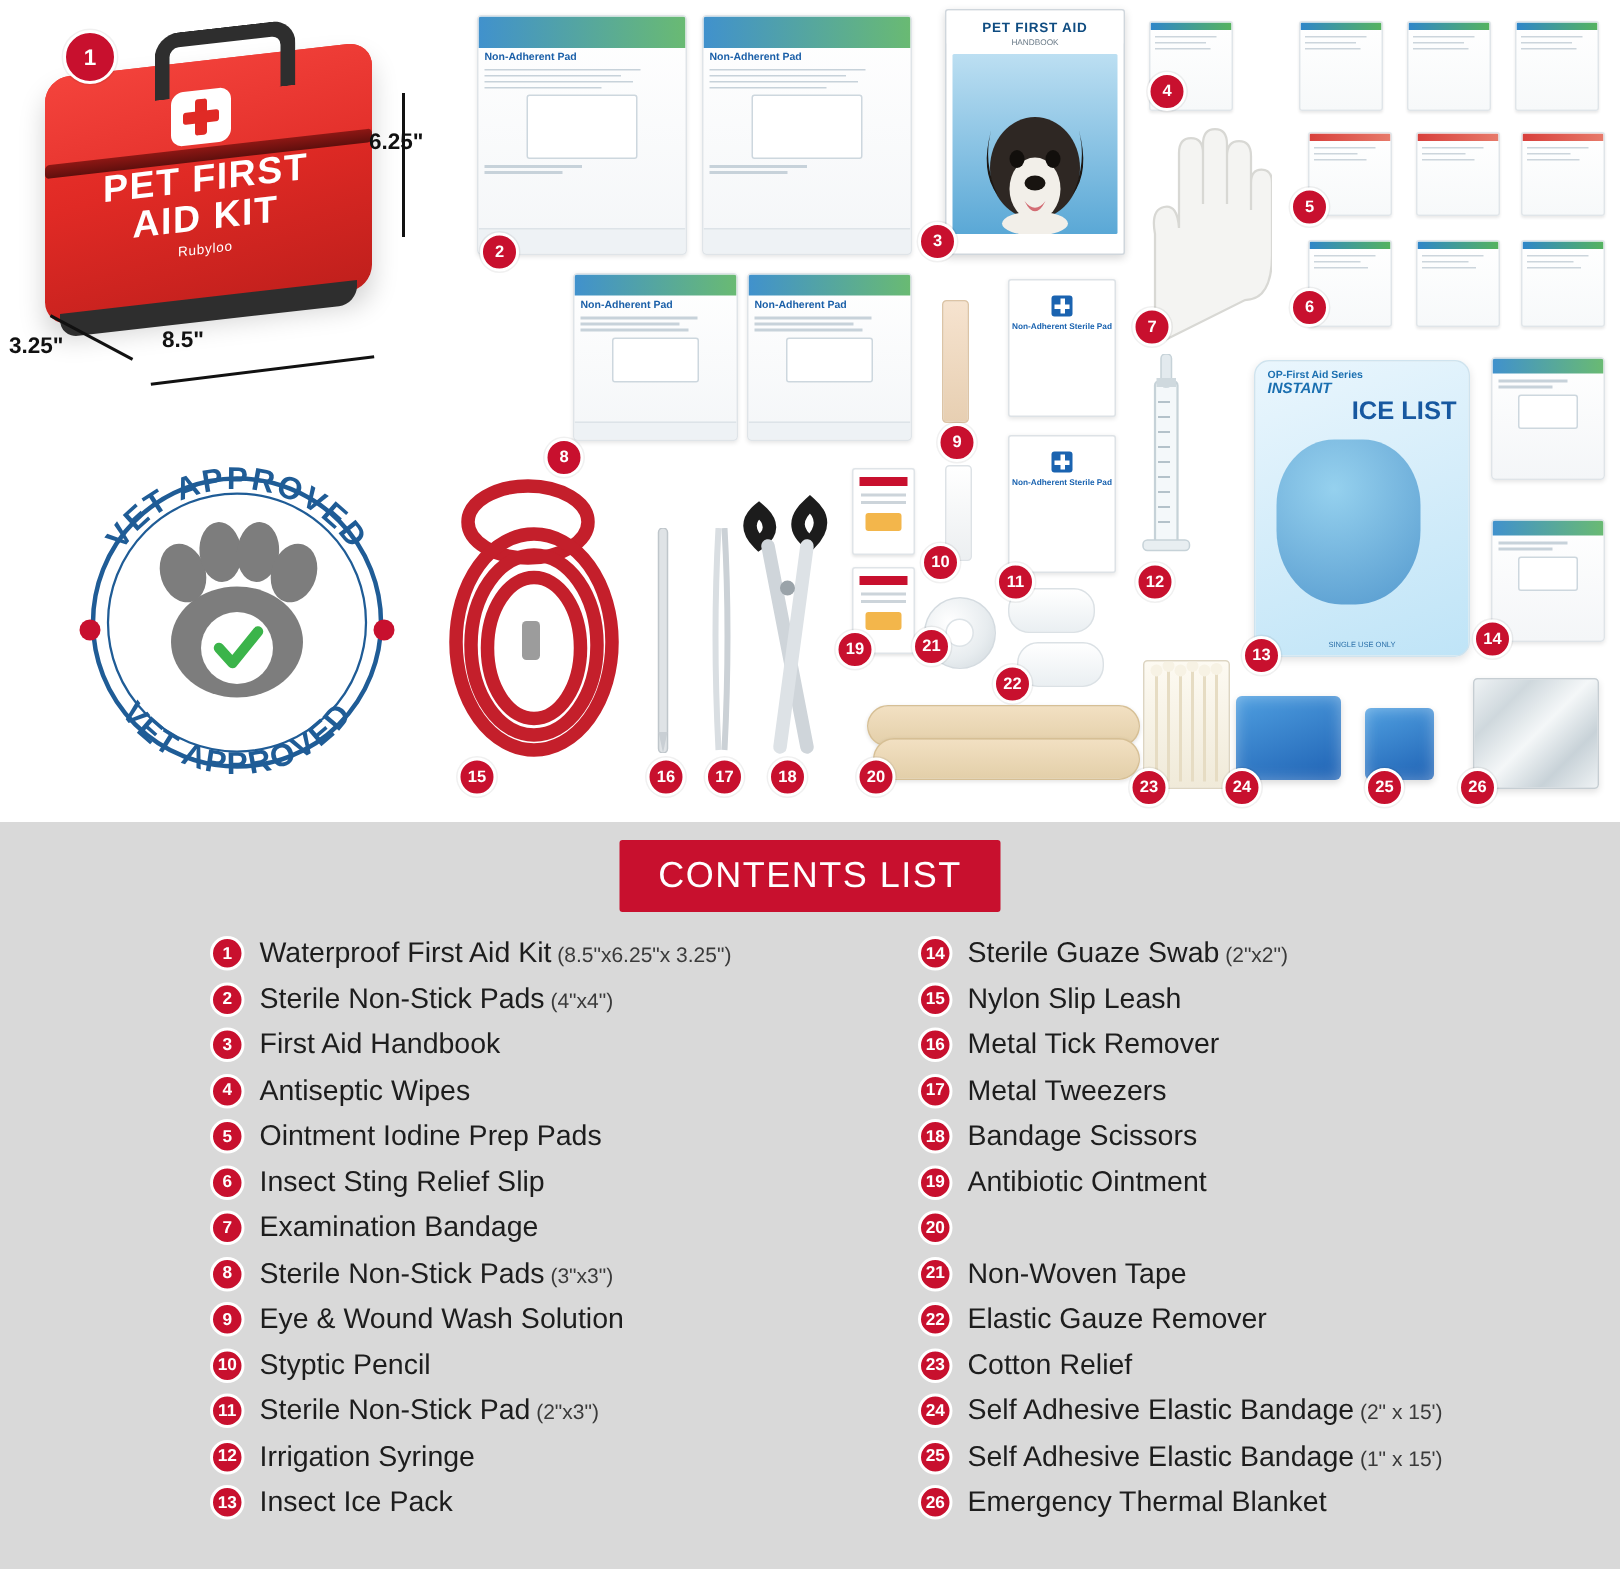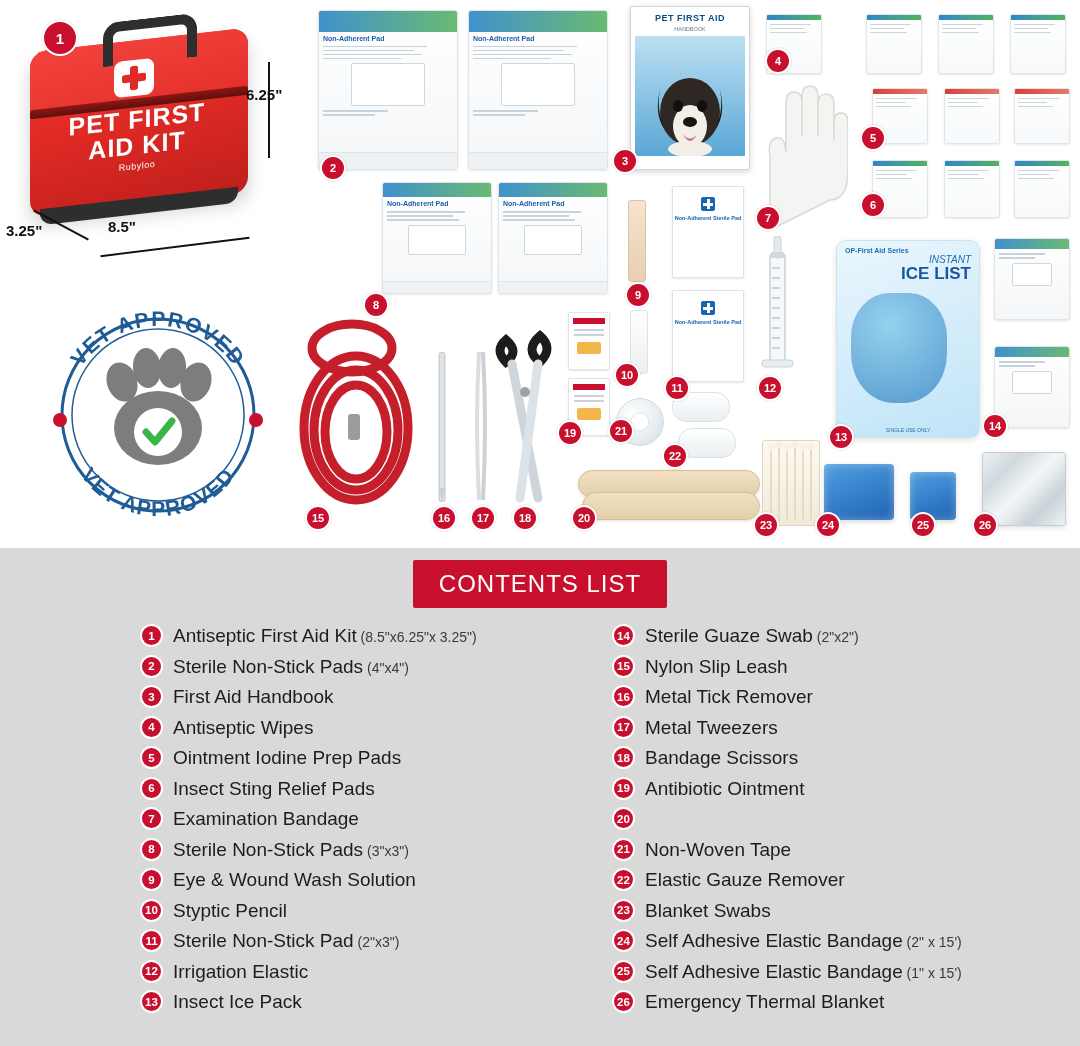--- a/index.html
+++ b/index.html
@@ -126,21 +126,21 @@
   .tube{position:absolute;border-radius:3px;}
 
   .syringe{position:absolute;}
   .icepack{
     position:absolute;border-radius:10px;overflow:hidden;
     background:linear-gradient(160deg,#eaf6fd,#bfe4f7);
     border:1px solid #cfe3ee;box-shadow:0 2px 6px rgba(0,0,0,.12);
   }
   .icepack .hdr{padding:6px 8px 0;}
   .icepack .hdr .brand{font-size:7px;color:#1a6fb0;font-weight:bold;}
-  .icepack .hdr .t1{font-size:10px;font-style:italic;color:#1a6fb0;font-weight:normal;text-align:right;}
+  .icepack .hdr .t1{font-size:10px;font-style:italic;color:#1a6fb0;font-weight:bold;text-align:left;}
   .icepack .hdr .t2{font-size:17px;color:#1758a0;font-weight:bold;text-align:right;line-height:1;}
   .icepack .hand{position:absolute;left:14px;top:52px;width:96px;height:110px;background:radial-gradient(circle at 40% 30%,#7fc7ea,#2e7fc0);border-radius:40% 40% 45% 45%;opacity:.75;}
   .icepack .foot{position:absolute;bottom:4px;left:0;right:0;text-align:center;font-size:5px;color:#2a6fa8;}
 
   .leash-wrap{position:absolute;left:290px;top:318px;width:170px;height:200px;}
   .tool{position:absolute;}
 
   .depressor{
     position:absolute;background:linear-gradient(#f2e0c2,#e3cfa9);
     border:1px solid #d6bf95;border-radius:18px;box-shadow:0 1px 3px rgba(0,0,0,.12);
@@ -595,41 +595,41 @@
         <div class="badge" style="left: 972px; top: 512px;">26</div>
       </div>
   </div>
 
   <div class="list-area">
     <div class="list-title">CONTENTS LIST</div>
     <div class="cols">
       <div class="col left" id="col-left">
           <div class="row">
             <div class="num">1</div>
-            <div class="txt"><span>Antiseptic First Aid Kit</span><span class="small"> (8.5"x6.25"x 3.25")</span></div>
+            <div class="txt"><span>Waterproof First Aid Kit</span><span class="small"> (8.5"x6.25"x 3.25")</span></div>
           </div>
           <div class="row">
             <div class="num">2</div>
             <div class="txt"><span>Sterile Non-Stick Pads</span><span class="small"> (4"x4")</span></div>
           </div>
           <div class="row">
             <div class="num">3</div>
             <div class="txt"><span>First Aid Handbook</span></div>
           </div>
           <div class="row">
             <div class="num">4</div>
             <div class="txt"><span>Antiseptic Wipes</span></div>
           </div>
           <div class="row">
             <div class="num">5</div>
             <div class="txt"><span>Ointment Iodine Prep Pads</span></div>
           </div>
           <div class="row">
             <div class="num">6</div>
-            <div class="txt"><span>Insect Sting Relief Pads</span></div>
+            <div class="txt"><span>Insect Sting Relief Slip</span></div>
           </div>
           <div class="row">
             <div class="num">7</div>
             <div class="txt"><span>Examination Bandage</span></div>
           </div>
           <div class="row">
             <div class="num">8</div>
             <div class="txt"><span>Sterile Non-Stick Pads</span><span class="small"> (3"x3")</span></div>
           </div>
           <div class="row">
@@ -639,21 +639,21 @@
           <div class="row">
             <div class="num">10</div>
             <div class="txt"><span>Styptic Pencil</span></div>
           </div>
           <div class="row">
             <div class="num">11</div>
             <div class="txt"><span>Sterile Non-Stick Pad</span><span class="small"> (2"x3")</span></div>
           </div>
           <div class="row">
             <div class="num">12</div>
-            <div class="txt"><span>Irrigation Elastic</span></div>
+            <div class="txt"><span>Irrigation Syringe</span></div>
           </div>
           <div class="row">
             <div class="num">13</div>
             <div class="txt"><span>Insect Ice Pack</span></div>
           </div>
         </div>
       <div class="col right" id="col-right">
           <div class="row">
             <div class="num">14</div>
             <div class="txt"><span>Sterile Guaze Swab</span><span class="small"> (2"x2")</span></div>
@@ -684,21 +684,21 @@
           <div class="row">
             <div class="num">21</div>
             <div class="txt"><span>Non-Woven Tape</span></div>
           </div>
           <div class="row">
             <div class="num">22</div>
             <div class="txt"><span>Elastic Gauze Remover</span></div>
           </div>
           <div class="row">
             <div class="num">23</div>
-            <div class="txt"><span>Blanket Swabs</span></div>
+            <div class="txt"><span>Cotton Relief</span></div>
           </div>
           <div class="row">
             <div class="num">24</div>
             <div class="txt"><span>Self Adhesive Elastic Bandage</span><span class="small"> (2" x 15')</span></div>
           </div>
           <div class="row">
             <div class="num">25</div>
             <div class="txt"><span>Self Adhesive Elastic Bandage</span><span class="small"> (1" x 15')</span></div>
           </div>
           <div class="row">

